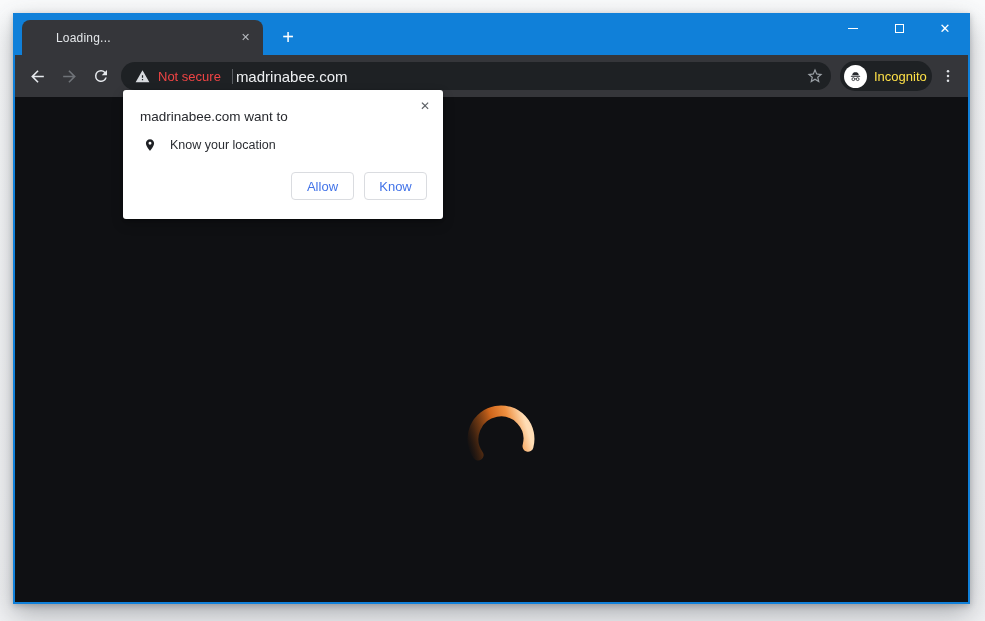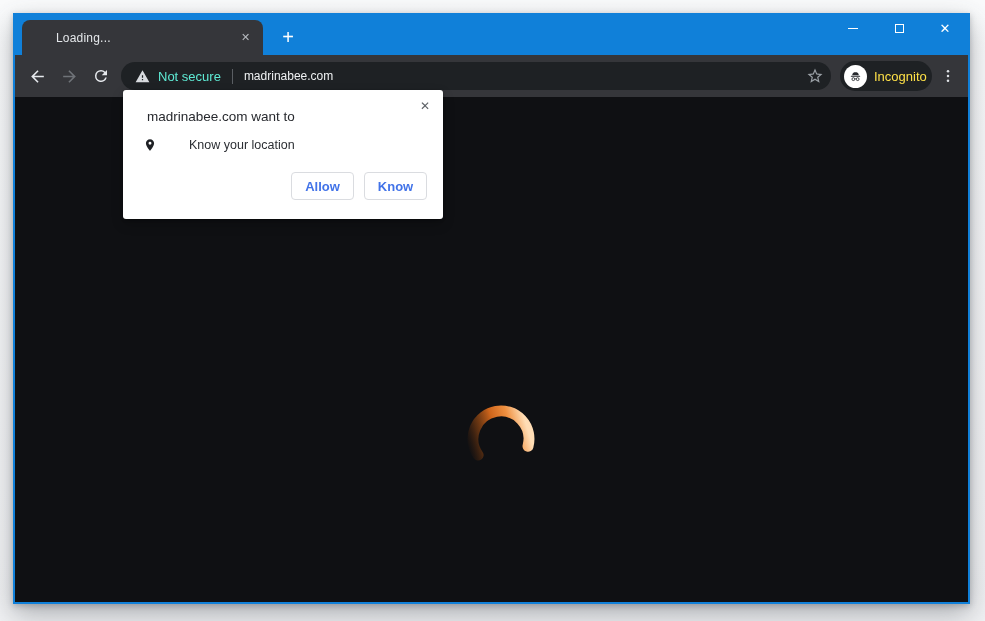--- a/index.html
+++ b/index.html
@@ -39,23 +39,23 @@
   .navbtn { position:absolute; top:7px; width:28px; height:28px; border-radius:50%;
             display:flex; align-items:center; justify-content:center; cursor:pointer; }
   .nav-back    { left:8px;  }
   .nav-forward { left:40px; }
   .nav-reload  { left:72px; }
 
   .omnibox { position:absolute; left:106px; top:7px; width:710px; height:28px;
              background:#1e2124; border-radius:14px;
              display:flex; align-items:center; cursor:text; }
   .warn-icon { margin-left:14px; display:flex; }
-  .sec-label { margin-left:8px; font-size:13px; color:#5eead4; }
+  .sec-label { margin-left:8px; font-size:13px; color:#ef4444; }
   .omni-divider { margin-left:11px; width:1px; height:15px; background:#5a5e63; }
-  .omni-url { margin-left:11px; font-size:12px; color:#eef0f2; }
+  .omni-url { margin-left:3px; font-size:15px; color:#eef0f2; }
   .star-btn { position:absolute; right:7px; top:5px; width:18px; height:18px;
               display:flex; align-items:center; justify-content:center; cursor:pointer; }
 
   .incog-badge { position:absolute; left:825px; top:6px; width:92px; height:30px;
                  background:#1e2124; border-radius:15px;
                  display:flex; align-items:center; }
   .incog-circle { margin-left:4px; width:23px; height:23px; border-radius:50%;
                   background:#ffffff; display:flex; align-items:center; justify-content:center; }
   .incog-label { margin-left:7px; font-size:13px; color:#fde047; }
 
@@ -67,28 +67,28 @@
              background:#0f1013; }
   .spinner { position:absolute; left:441px; top:297px; }
 
   
   .dialog { position:absolute; left:110px; top:77px; width:320px; height:129px;
             background:#ffffff; border-radius:3px; z-index:5;
             box-shadow:0 1px 3px rgba(0,0,0,.32), 0 5px 12px rgba(0,0,0,.22); }
   .dialog-close { position:absolute; right:9px; top:7px; width:18px; height:18px;
                   display:flex; align-items:center; justify-content:center;
                   color:#5f6368; font-size:12px; cursor:pointer; }
-  .dialog-title { padding:19px 30px 0 24px; font-size:13.5px; color:#27292e; }
-  .perm-row { display:flex; align-items:flex-start; margin:14px 0 0 20px;gap:19px; }
+  .dialog-title { padding:19px 30px 0 17px; font-size:13.5px; color:#27292e; }
+  .perm-row { display:flex; align-items:flex-start; margin:14px 0 0 20px; }
   .perm-text { margin-left:13px; font-size:12.5px; color:#2b2e33; }
   .dialog-buttons { position:absolute; right:16px; bottom:19px; display:flex; gap:10px; }
   .dlg-btn { min-width:63px; height:28px; background:#ffffff;
              border:1px solid #dadce0; border-radius:4px;
              font-family:"Liberation Sans", sans-serif;
-             font-size:13px; font-weight:700; color:#4273e8;
+             font-size:13px; font-weight:400; color:#4273e8;
              display:flex; align-items:center; justify-content:center;
              padding:12px 12px; cursor:pointer; }
 </style>
 </head>
 <body>
 
 <div class="stage">
   <div class="window">
 
     <div class="titlebar">

